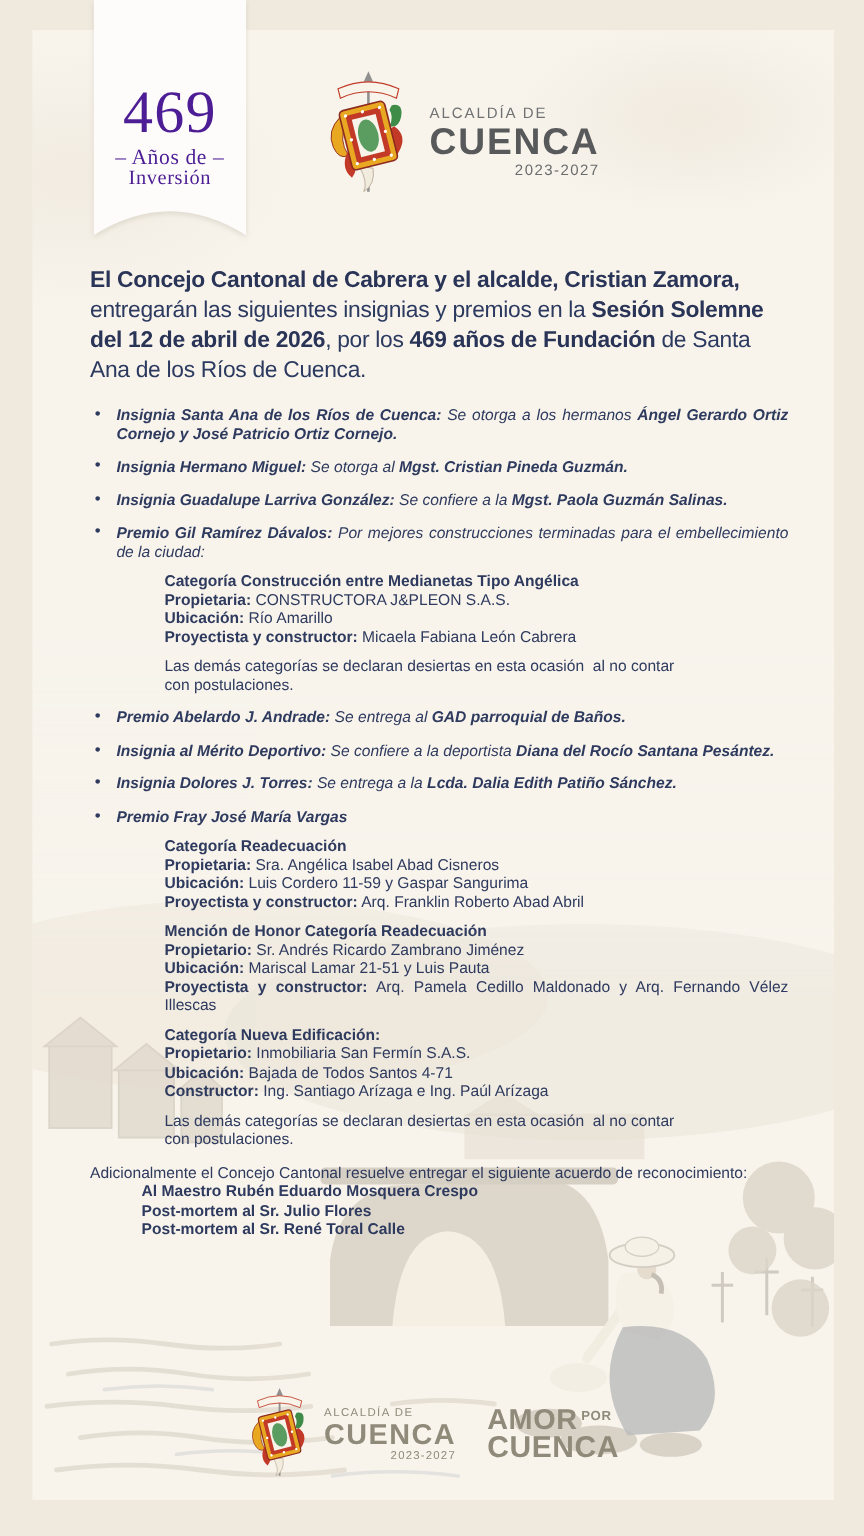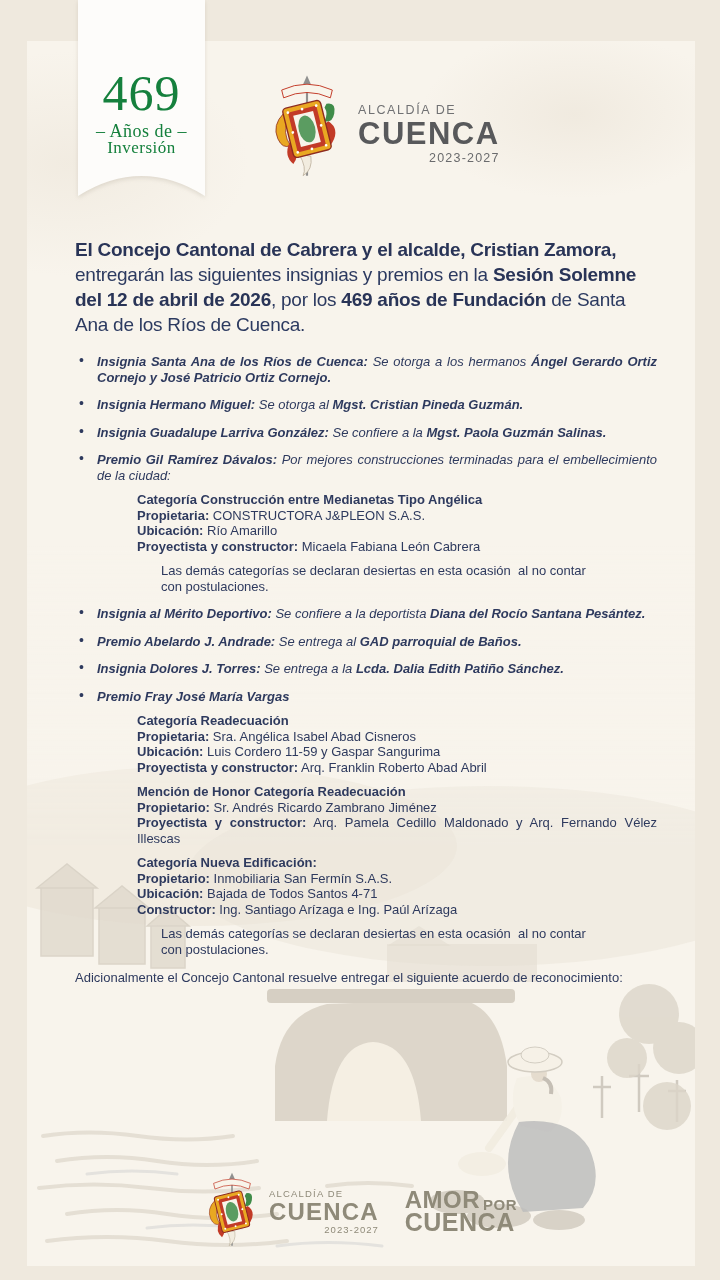--- a/index.html
+++ b/index.html
@@ -4,72 +4,72 @@
 <style>
   html,body{margin:0;padding:0;}
   body{
     width:720px;height:1280px;overflow:hidden;position:relative;
     background:#efe9de;
     font-family:"Liberation Sans", sans-serif;
     -webkit-font-smoothing:antialiased;
   }
   
   .card{
-    position:absolute;left:27px;top:41px;width:668px;height:1225px;
+    position:absolute;left:27px;top:25px;width:668px;height:1225px;
     background:
       radial-gradient(220px 120px at 82% 6%, rgba(226,216,200,.35), rgba(226,216,200,0) 70%),
       radial-gradient(260px 160px at 6% 10%, rgba(226,216,200,.30), rgba(226,216,200,0) 70%),
       #f8f4ec;
     overflow:hidden;
   }
   
   .scene{position:absolute;left:0;bottom:0;width:668px;height:720px;opacity:.42;}
   
   .ribbon{position:absolute;left:78px;top:0;width:127px;height:196px;z-index:5;
     filter:drop-shadow(0 2px 2px rgba(120,110,90,.18));}
   .ribbon svg{position:absolute;left:0;top:0;}
   .ribbon-inner{position:absolute;left:0;top:0;width:127px;text-align:center;
-    font-family:"Liberation Serif", serif;color:#15803d;}
+    font-family:"Liberation Serif", serif;color:#4c1d95;}
   .ribbon-num{font-size:50px;line-height:50px;margin-top:68px;letter-spacing:1px;}
   .ribbon-sub1{font-size:18px;line-height:15px;margin-top:6px;letter-spacing:.5px;}
   .ribbon-sub2{font-size:17px;line-height:18px;letter-spacing:.5px;}
   
   .hlogo{position:absolute;left:243px;top:33px;display:flex;align-items:center;z-index:4;}
   .hlogo .coat{width:74px;height:108px;}
   .hlogo-text{margin-left:14px;margin-top:12px;}
   .hl-top{font-size:12.5px;letter-spacing:1.6px;color:#707173;}
   .hl-city{font-size:31px;font-weight:bold;letter-spacing:1.5px;color:#58595b;line-height:33px;}
   .hl-period{font-size:12.5px;letter-spacing:1.2px;color:#6a6b6d;text-align:right;margin-top:1px;}
   
   .content{position:absolute;left:48px;top:196px;width:582px;color:#2e3a5e;z-index:3;}
   .intro{font-size:19px;line-height:25px;letter-spacing:-0.25px;color:#2c3a60;}
   .intro b{color:#293457;}
   ul.awards{list-style:none;margin:17px 0 0 0;padding:0;font-size:13px;line-height:15.5px;}
   ul.awards li{position:relative;padding-left:22px;margin-bottom:12px;}
   ul.awards li::before{content:"•";position:absolute;left:4px;top:-1px;font-size:14px;}
   .award-text{text-align:justify;font-style:italic;}
   .sub-group{margin-left:40px;margin-top:9px;}
   .sub-line{text-align:justify;}
-  .note{margin-left:64px;margin-top:9px;max-width:440px;}
+  .note{margin-left:40px;margin-top:9px;max-width:440px;}
   .closing{margin-top:13px;}
   .closing-p{text-align:justify;font-size:13px;line-height:15.5px;}
   .names{margin-left:43px;font-weight:bold;font-size:13px;line-height:15.5px;}
   
   .footer{position:absolute;left:0;right:0;bottom:16px;display:flex;justify-content:center;
     align-items:center;gap:26px;z-index:3;}
   .flogo{display:flex;align-items:center;}
   .flogo .coat{width:54px;height:78px;}
   .flogo-text{margin-left:10px;color:#8f8a79;}
   .fl-top{font-size:9.5px;letter-spacing:1.2px;}
   .fl-city{font-size:24px;font-weight:bold;letter-spacing:1.2px;line-height:25px;}
   .fl-period{font-size:9.5px;letter-spacing:1px;text-align:right;}
   .amor{color:#8f8a79;line-height:1;}
-  .amor-l1{display:flex;align-items:flex-end;}
+  .amor-l1{display:flex;align-items:flex-start;}
   .amor-word{font-size:24px;font-weight:800;letter-spacing:.5px;}
-  .amor-por{font-size:15px;font-weight:800;margin-left:3px;margin-top:3px;letter-spacing:.5px;}
+  .amor-por{font-size:11px;font-weight:800;margin-left:3px;margin-top:3px;letter-spacing:.5px;}
   .amor-l2{font-size:25px;font-weight:800;letter-spacing:.5px;margin-top:-2px;}
   b{font-weight:bold;}
 </style>
 </head>
 <body>
 
 <div class="card">
 
   <svg class="scene" viewBox="0 0 668 720" preserveAspectRatio="none" aria-hidden="true">
     <defs>
@@ -195,52 +195,58 @@
           <div class="award-text"><b>Premio Gil Ramírez Dávalos:</b> Por mejores construcciones terminadas para el embellecimiento de la ciudad:</div>
           <div class="sub-group">
             <div class="sub-line"><b>Categoría Construcción entre Medianetas Tipo Angélica</b></div>
             <div class="sub-line"><b>Propietaria:</b> CONSTRUCTORA J&amp;PLEON S.A.S.</div>
             <div class="sub-line"><b>Ubicación:</b> Río Amarillo</div>
             <div class="sub-line"><b>Proyectista y constructor:</b> Micaela Fabiana León Cabrera</div>
           </div>
           <div class="note">Las demás categorías se declaran desiertas en esta ocasión&nbsp; al no contar con postulaciones.</div>
         </li>
         <li>
+          <div class="award-text"><b>Premio Abelardo J. Andrade:</b> Se entrega al <b>GAD parroquial de Baños.</b></div>
+        </li>
+        <li>
           <div class="award-text"><b>Insignia al Mérito Deportivo:</b> Se confiere a la deportista <b>Diana del Rocío Santana Pesántez.</b></div>
-        </li>
-        <li>
-          <div class="award-text"><b>Premio Abelardo J. Andrade:</b> Se entrega al <b>GAD parroquial de Baños.</b></div>
         </li>
         <li>
           <div class="award-text"><b>Insignia Dolores J. Torres:</b> Se entrega a la <b>Lcda. Dalia Edith Patiño Sánchez.</b></div>
         </li>
         <li>
           <div class="award-text"><b>Premio Fray José María Vargas</b></div>
           <div class="sub-group">
             <div class="sub-line"><b>Categoría Readecuación</b></div>
             <div class="sub-line"><b>Propietaria:</b> Sra. Angélica Isabel Abad Cisneros</div>
             <div class="sub-line"><b>Ubicación:</b> Luis Cordero 11-59 y Gaspar Sangurima</div>
             <div class="sub-line"><b>Proyectista y constructor:</b> Arq. Franklin Roberto Abad Abril</div>
           </div>
           <div class="sub-group">
             <div class="sub-line"><b>Mención de Honor Categoría Readecuación</b></div>
             <div class="sub-line"><b>Propietario:</b> Sr. Andrés Ricardo Zambrano Jiménez</div>
+            <div class="sub-line"><b>Ubicación:</b> Mariscal Lamar 21-51 y Luis Pauta</div>
             <div class="sub-line"><b>Proyectista y constructor:</b> Arq. Pamela Cedillo Maldonado y Arq. Fernando Vélez Illescas</div>
           </div>
           <div class="sub-group">
             <div class="sub-line"><b>Categoría Nueva Edificación:</b></div>
             <div class="sub-line"><b>Propietario:</b> Inmobiliaria San Fermín S.A.S.</div>
             <div class="sub-line"><b>Ubicación:</b> Bajada de Todos Santos 4-71</div>
             <div class="sub-line"><b>Constructor:</b> Ing. Santiago Arízaga e Ing. Paúl Arízaga</div>
           </div>
           <div class="note">Las demás categorías se declaran desiertas en esta ocasión&nbsp; al no contar con postulaciones.</div>
         </li>
       </ul>
     <div class="closing">
       <div class="closing-p">Adicionalmente el Concejo Cantonal resuelve entregar el siguiente acuerdo de reconocimiento:</div>
+      <div class="names">
+          <div>Al Maestro Rubén Eduardo Mosquera Crespo</div>
+          <div>Post-mortem al Sr. Julio Flores</div>
+          <div>Post-mortem al Sr. René Toral Calle</div>
+        </div>
     </div>
   </div>
 
   <div class="footer">
     <div class="flogo">
       <svg class="coat" viewBox="0 0 76 110" aria-hidden="true">
         <line x1="38" y1="8" x2="38" y2="104" stroke="#90908f" stroke-width="2.2"></line>
         <path d="M38,1 L42,10 L34,10 Z" fill="#90908f"></path>
         <path d="M12,16 Q38,4 64,16 L62,24 Q38,13 14,24 Z" fill="#f8f4ea" stroke="#c23a27" stroke-width="1"></path>
         <path d="M14,40 Q2,52 8,66 Q13,77 21,73 Q12,60 19,46 Z" fill="#e9a822" stroke="#8e2b1f" stroke-width="0.8"></path>

